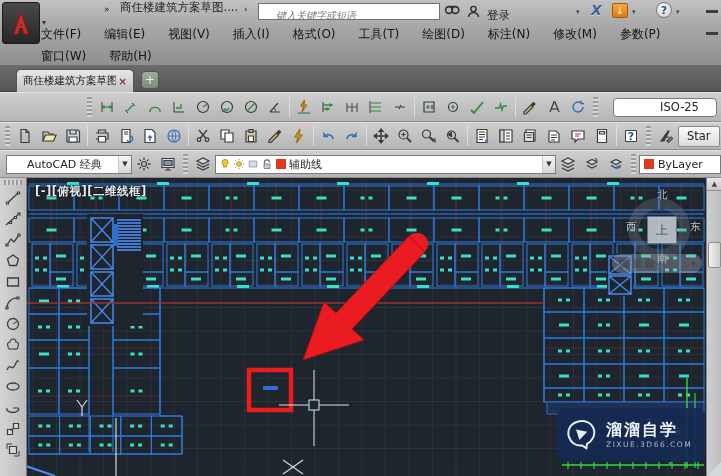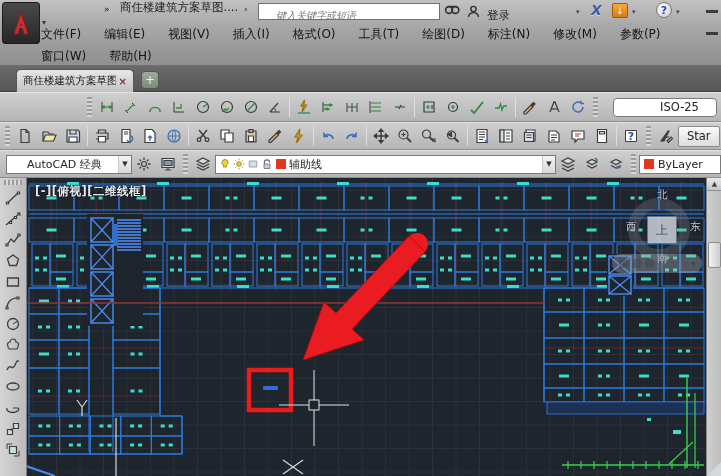--- a/index.html
+++ b/index.html
@@ -1151,20 +1151,30 @@
         <span class="vc-lbl" id="vc-w">西</span>
         <span class="vc-lbl" id="vc-e">东</span>
       </div>
       <div id="vc-pill">
         <i></i>
         <i></i>
         <i></i>
         <span class="c">▾</span>
       </div>
 
+      <div id="watermark">
+        <svg width="30" height="32" viewBox="0 0 30 32">
+          <path d="M14 2 C7 2 2 7 2 14 c0 6 4 11 10 12 l3 4 2-4 c6-1 11-6 11-12 C28 7 22 2 14 2 Z" fill="none" stroke="#e8ecf2" stroke-width="2" transform="rotate(-18 15 16)"></path>
+          <path d="M11 9 l10 5.5 L11 20 Z" fill="#e8ecf2" transform="rotate(-18 15 16)"></path>
+        </svg>
+        <div id="wm-text">
+          <div class="brand">溜溜自学</div>
+          <div class="site">ZIXUE.3D66.COM</div>
+        </div>
+      </div>
     </div>
 
     <div id="vscroll">
       <div id="vs-up">▲</div>
       <div id="vs-thumb"></div>
       <div id="page-curl"></div>
     </div>
   </div>
 </div>
 

